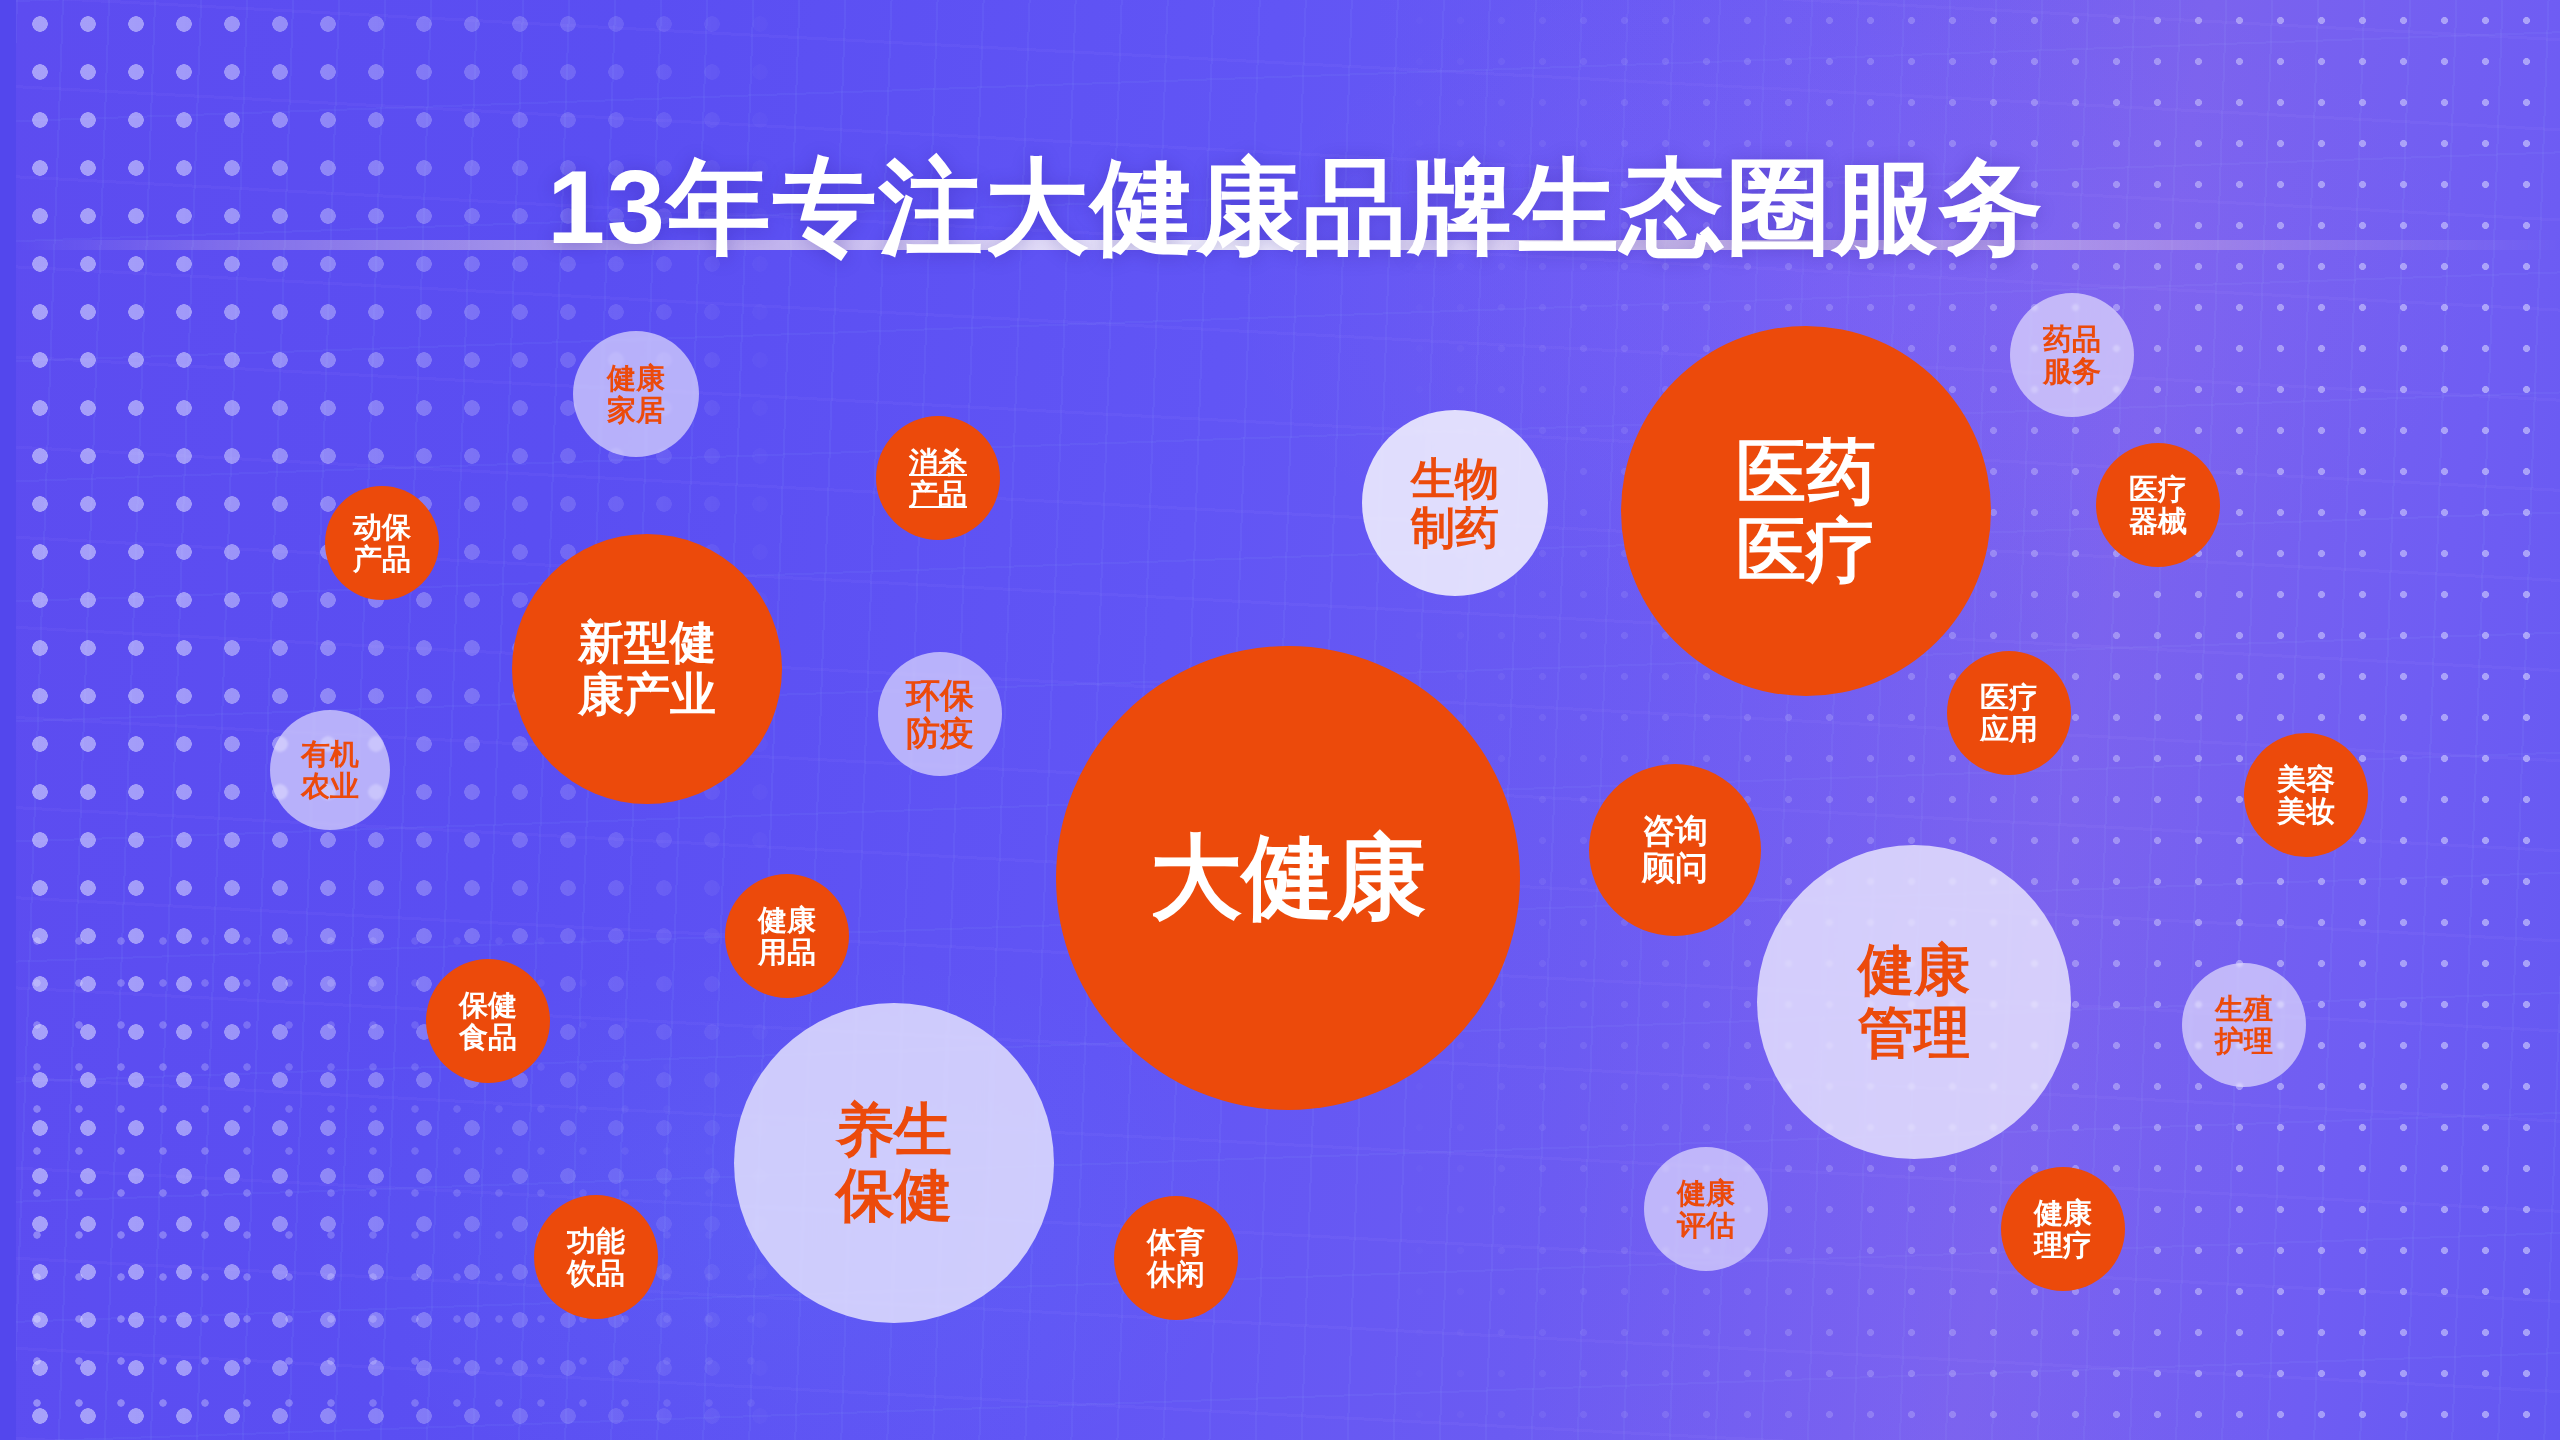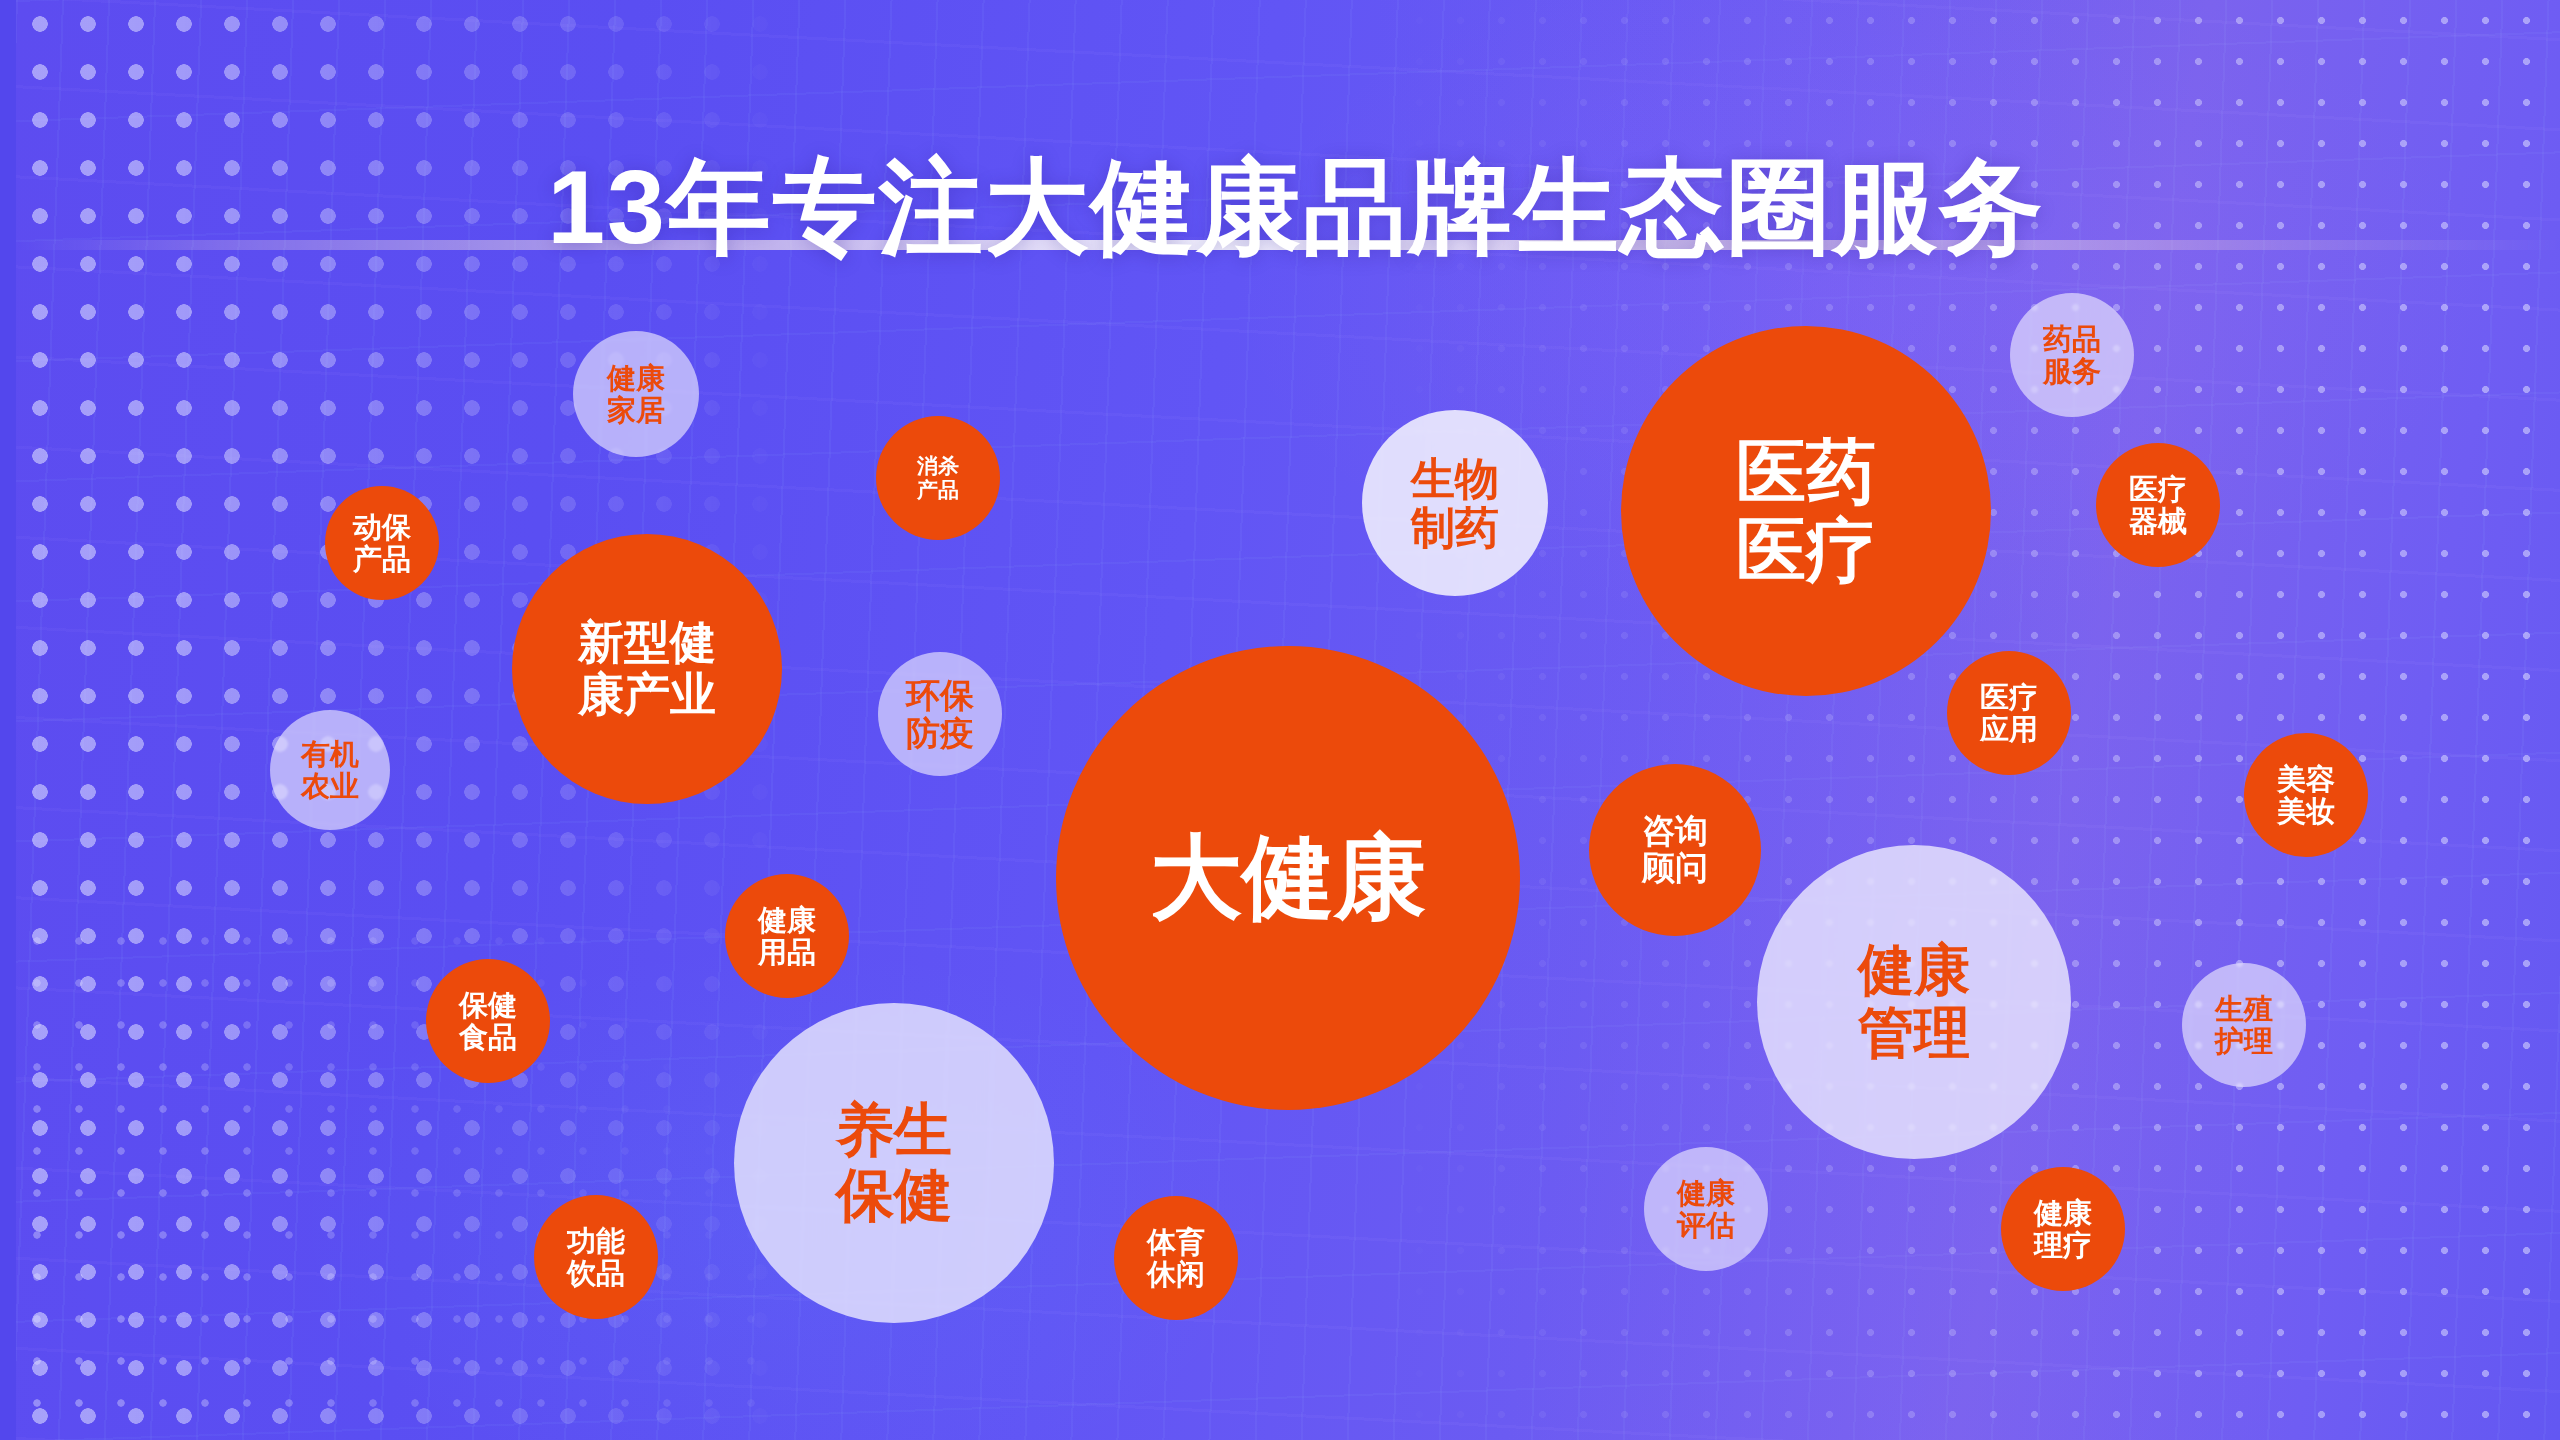--- a/index.html
+++ b/index.html
@@ -109,21 +109,21 @@
 
   <div id="divider"></div>
 
   <h1 id="title">13年专注大健康品牌生态圈服务</h1>
 
   <div id="bubble-layer">
       <div class="bub white softer" style="left: 557px; top: 331px; width: 126px; height: 126px; font-size: 29px;"><span>健康
 家居</span></div>
       <div class="bub orange" style="left: 309px; top: 486px; width: 114px; height: 114px; font-size: 29px;"><span>动保
 产品</span></div>
-      <div class="bub orange" style="left: 860px; top: 416px; width: 124px; height: 124px; font-size: 21px;"><span>消杀
+      <div class="bub orange" style="left: 860px; top: 416px; width: 124px; height: 124px; font-size: 29px; text-decoration: underline;"><span>消杀
 产品</span></div>
       <div class="bub white softer" style="left: 1994px; top: 293px; width: 124px; height: 124px; font-size: 29px;"><span>药品
 服务</span></div>
       <div class="bub orange" style="left: 2080px; top: 443px; width: 124px; height: 124px; font-size: 29px;"><span>医疗
 器械</span></div>
       <div class="bub orange" style="left: 496px; top: 534px; width: 270px; height: 270px; font-size: 46px;"><span>新型健
 康产业</span></div>
       <div class="bub white" style="left: 1346px; top: 410px; width: 186px; height: 186px; font-size: 44px;"><span>生物
 制药</span></div>
       <div class="bub orange" style="left: 1605px; top: 326px; width: 370px; height: 370px; font-size: 70px;"><span>医药

